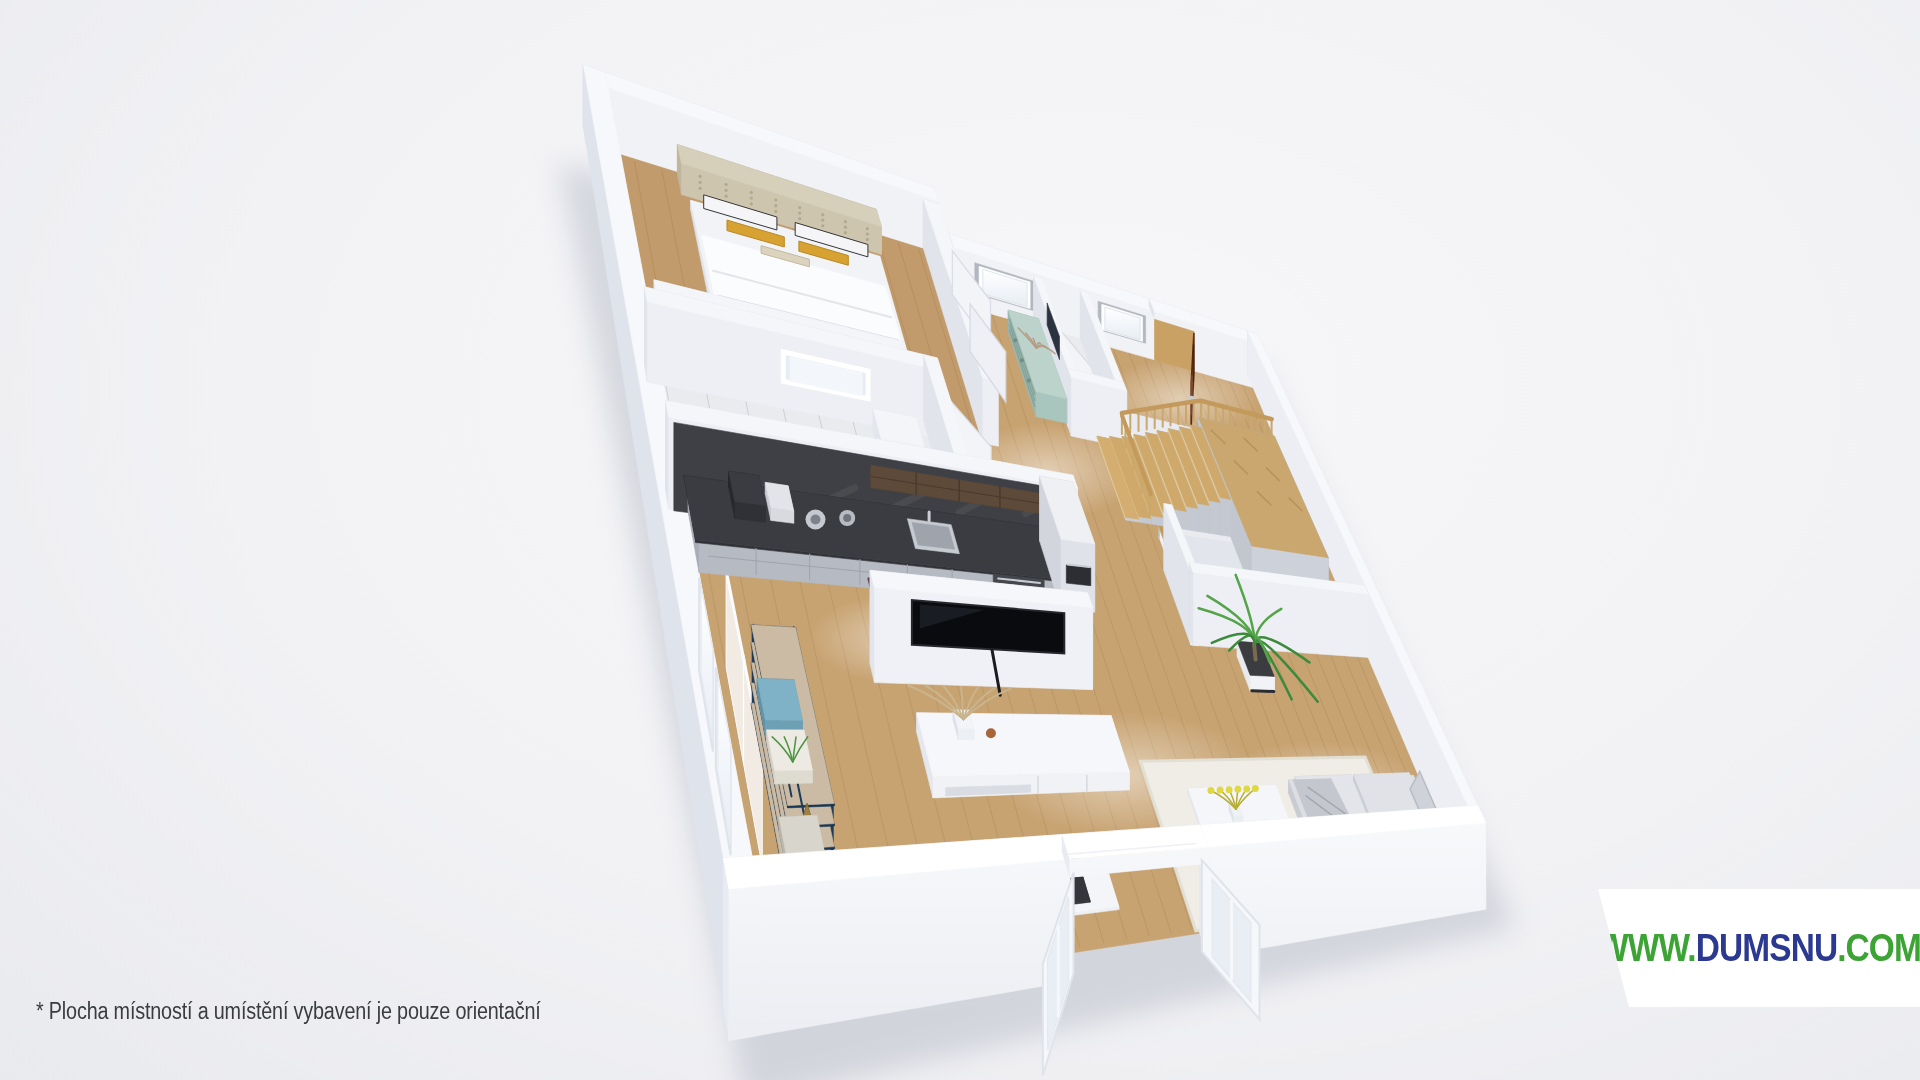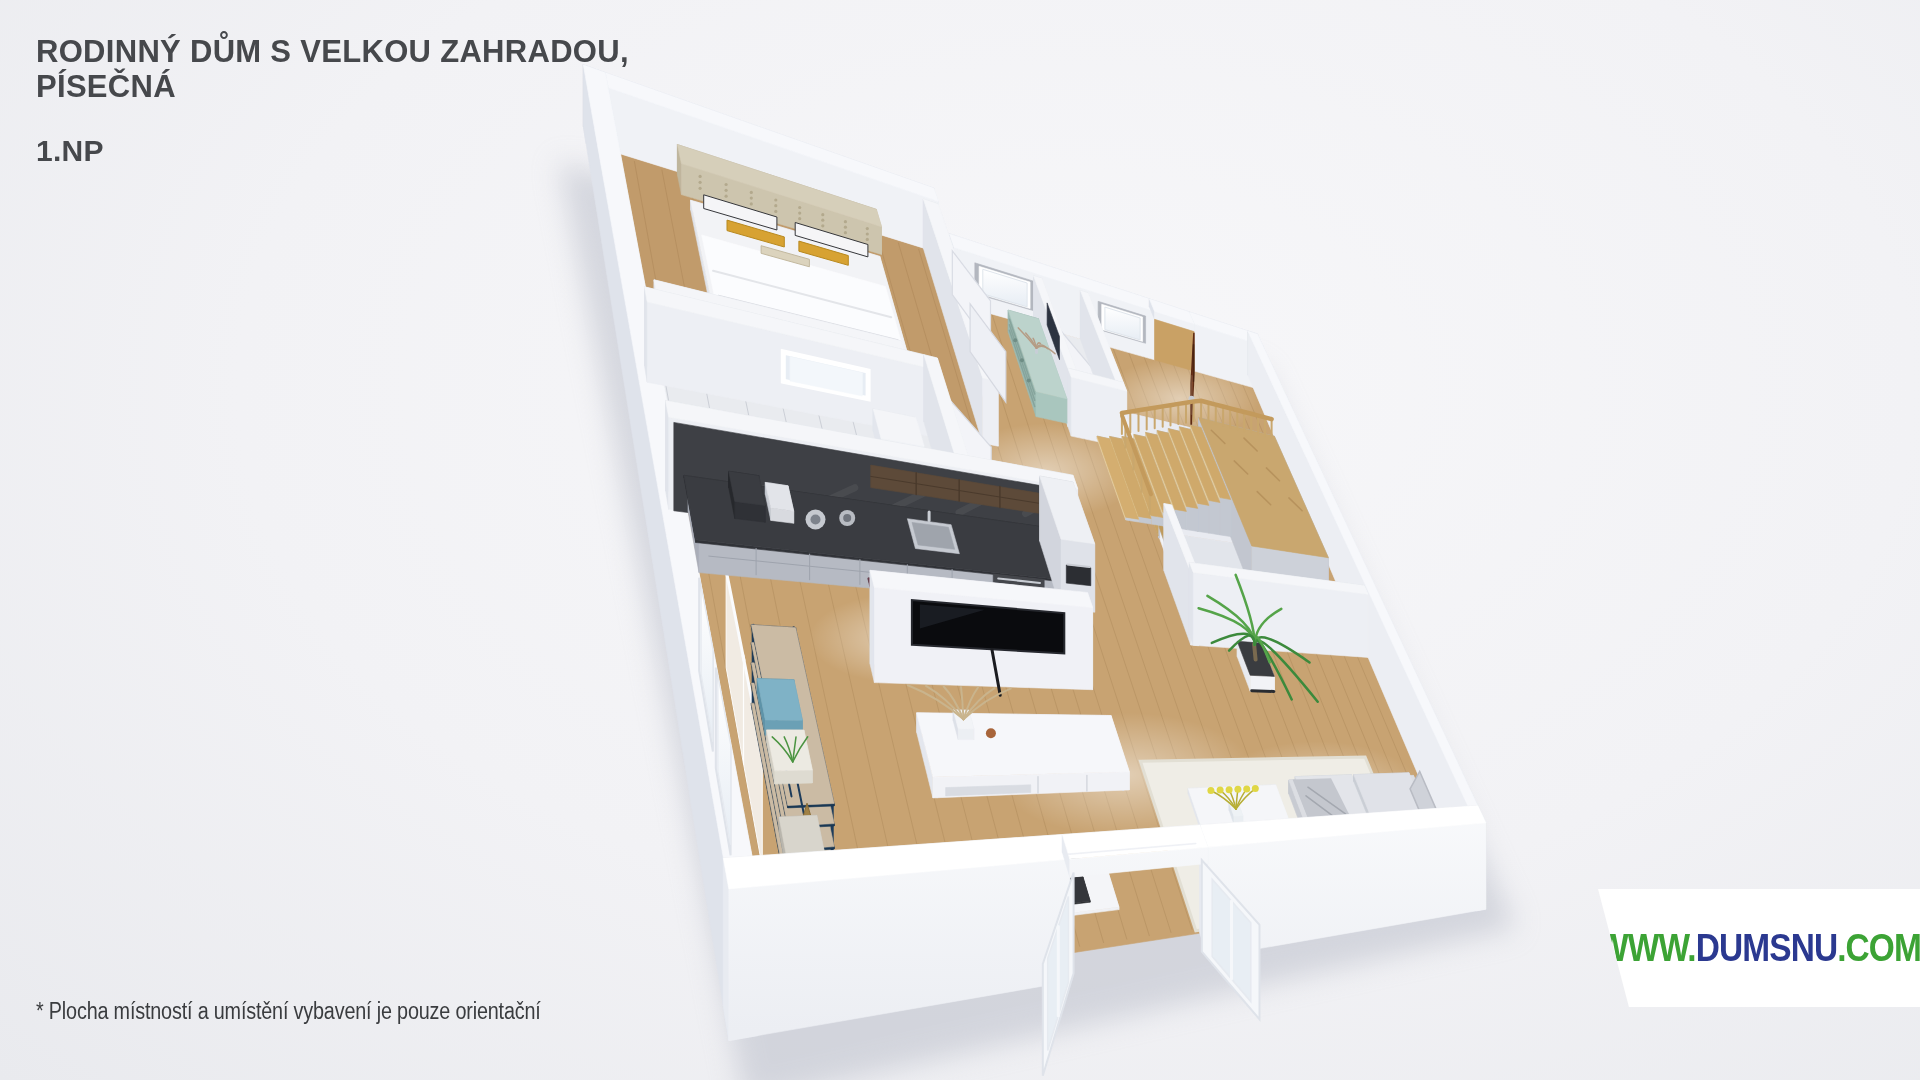--- a/index.html
+++ b/index.html
@@ -715,25 +715,20 @@
           <path d="M1068.4 982.4L1047.7 1050.5L1047.7 958.3L1068.4 896.4Z" fill="rgba(223,231,240,0.6)" stroke="#e6eaf0" stroke-width="1.5"></path>
           <path d="M1058.3 1015.7L1058.3 926.6" stroke="#f5f7fa" stroke-width="3" fill="none" stroke-linecap="round"></path>
           <path d="M1201.8 951.7L1259.5 1019.3L1259.5 924.8L1201.8 860.1Z" fill="#f5f7fa" stroke="#dfe3ea" stroke-width="2"></path>
           <path d="M1212.2 956.5L1250.8 1001.6L1250.8 922.7L1212.2 879.2Z" fill="rgba(223,231,240,0.6)" stroke="#e6eaf0" stroke-width="1.5"></path>
           <path d="M1231.5 979.0L1231.5 900.9" stroke="#f5f7fa" stroke-width="3" fill="none" stroke-linecap="round"></path>
           <path d="M1068.2 854.7L1196.1 843.9L1196.1 843.1L1068.2 853.8Z" fill="#eef0f5" stroke="#eef0f5" stroke-width="0.6"></path>
         </g>
       </svg>
   </figure>
 
-  <div class="title-block">
-    <div class="title-line">RODINNÝ DŮM S VELKOU ZAHRADOU,</div>
-    <div class="title-line">PÍSEČNÁ</div>
-    <div class="floor-label">1.NP</div>
-  </div>
 
   <div class="disclaimer">* Plocha místností a umístění vybavení je pouze orientační</div>
 
   <div class="logo-panel">
     <div class="logo-text"><span class="logo-green">WWW.</span><span class="logo-navy">DUMSNU</span><span class="logo-green">.COM</span></div>
   </div>
 
 </div>
 
 </body></html>

